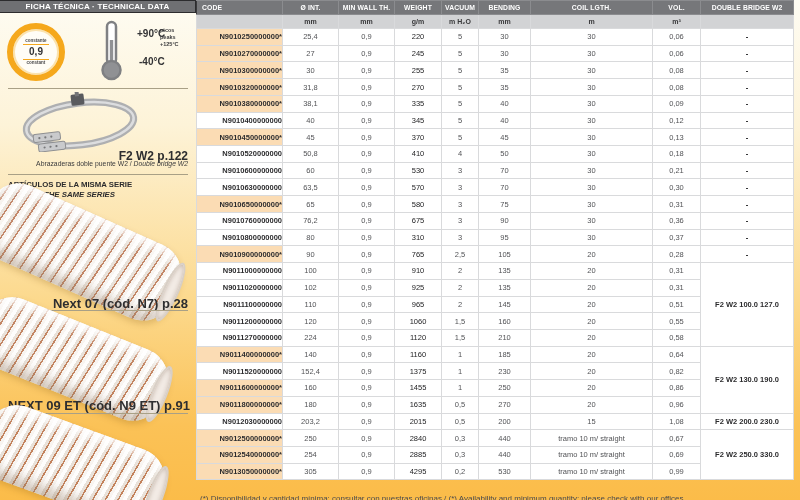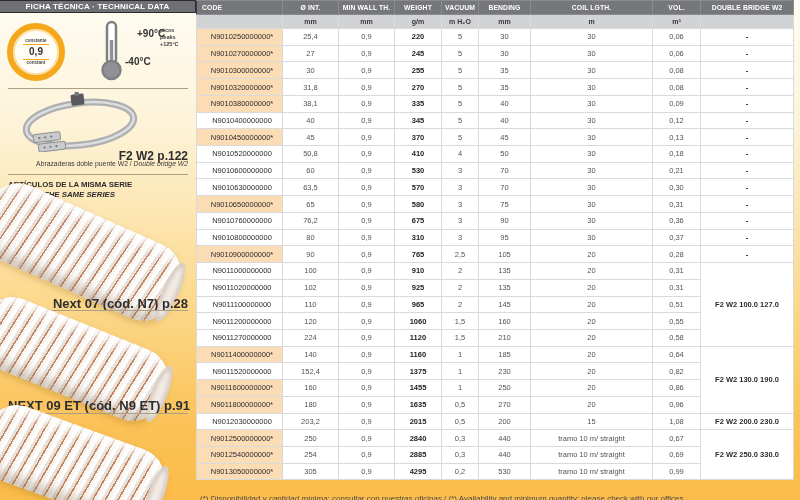--- a/index.html
+++ b/index.html
@@ -23,21 +23,21 @@
     border-radius:50%; border:6px solid #f5a81c; background:#fffdf6;
     box-shadow:0 0 0 2px #fbe3ae inset;
     display:flex; flex-direction:column; align-items:center; justify-content:center;
     text-align:center; line-height:1;
   }
   .badge .tiny { font-size:4.5px; font-weight:bold; color:#4a4a4c; }
   .badge .val { font-size:10px; font-weight:bold; color:#323234; margin:1px 0; }
   .badge .rule { width:26px; height:1px; background:#f5a81c; margin:1px 0; }
   .thermo { position:absolute; left:96px; top:18px; }
   .t-max { position:absolute; left:125px; top:28px; font-size:10px; font-weight:bold; color:#333335;margin-left:12px; }
-  .t-min { position:absolute; left:125px; top:56px; font-size:10px; font-weight:bold; color:#333335; }
+  .t-min { position:absolute; left:139px; top:56px; font-size:10px; font-weight:bold; color:#333335; }
   .t-peaks { position:absolute; left:160px; top:27px; font-size:5.5px; font-weight:bold; color:#3c3c3e; line-height:7px; }
   .divider { position:absolute; left:8px; width:180px; height:1px; background:#a9a086; }
   .clamp { position:absolute; left:14px; top:92px; }
   .clamp-ref { position:absolute; left:8px; top:149px; width:180px; text-align:right; font-size:12px; font-weight:bold; color:#2e2e30; }
   .clamp-cap { position:absolute; left:0; top:160px; width:188px; text-align:right; font-size:6.8px; color:#3a3a3c; white-space:nowrap; }
   .clamp-cap .en { font-style:italic; }
   .series-es { position:absolute; left:8px; top:180px; font-size:7.8px; font-weight:bold; color:#2b2b2d; }
   .series-en { position:absolute; left:8px; top:190px; font-size:7.8px; font-weight:bold; font-style:italic; color:#2b2b2d; }
   .hose {
     position:absolute; border-radius:30px;
@@ -54,23 +54,23 @@
   .hose-label { position:absolute; left:8px; width:180px; text-align:right; font-size:13px; font-weight:bold; color:#2e2e30; white-space:nowrap; }
   
   .table-wrap { position:absolute; left:196px; top:0; width:597px; }
   table { border-collapse:collapse; table-layout:fixed; width:597px; background:#fff; }
   th, td { border:1px solid #d9dadc; overflow:hidden; white-space:nowrap; text-align:center; vertical-align:middle; }
   thead tr.main th { background:#76777a; color:#fff; font-size:6.8px; font-weight:bold; height:14px; letter-spacing:.1px; border-color:#8b8c8f; }
   thead tr.main th:first-child { text-align:left; padding-left:5px; border-left-color:#3a3a3c; }
   thead tr.units th { background:#d2d3d5; color:#38383a; font-size:7px; font-weight:bold; height:14px; }
   tbody tr { height:16.72px; }
   tbody td { font-size:7.5px; color:#525356; }
-  tbody td.code { text-align:center; padding-left:5px; font-weight:normal; color:#2c2c2e; }
+  tbody td.code { text-align:right; padding-left:5px; font-weight:bold; color:#2c2c2e; }
   tbody td.code.hl { background:#fbdcb4; }
-  tbody td.wgt { font-weight:bold; color:#232325;margin-top:40px; }
+  tbody td.wgt { font-weight:normal; color:#232325;margin-top:40px; }
   tbody td.bridge { font-weight:bold; color:#2c2c2e; }
   
   .footnote { position:absolute; left:200px; top:494px; width:596px; font-size:8px; color:#4a4a4c; white-space:nowrap; }
 </style>
 </head>
 <body>
 
 <div class="sidebar">
   <div class="side-title">FICHA TÉCNICA · TECHNICAL DATA</div>
 

